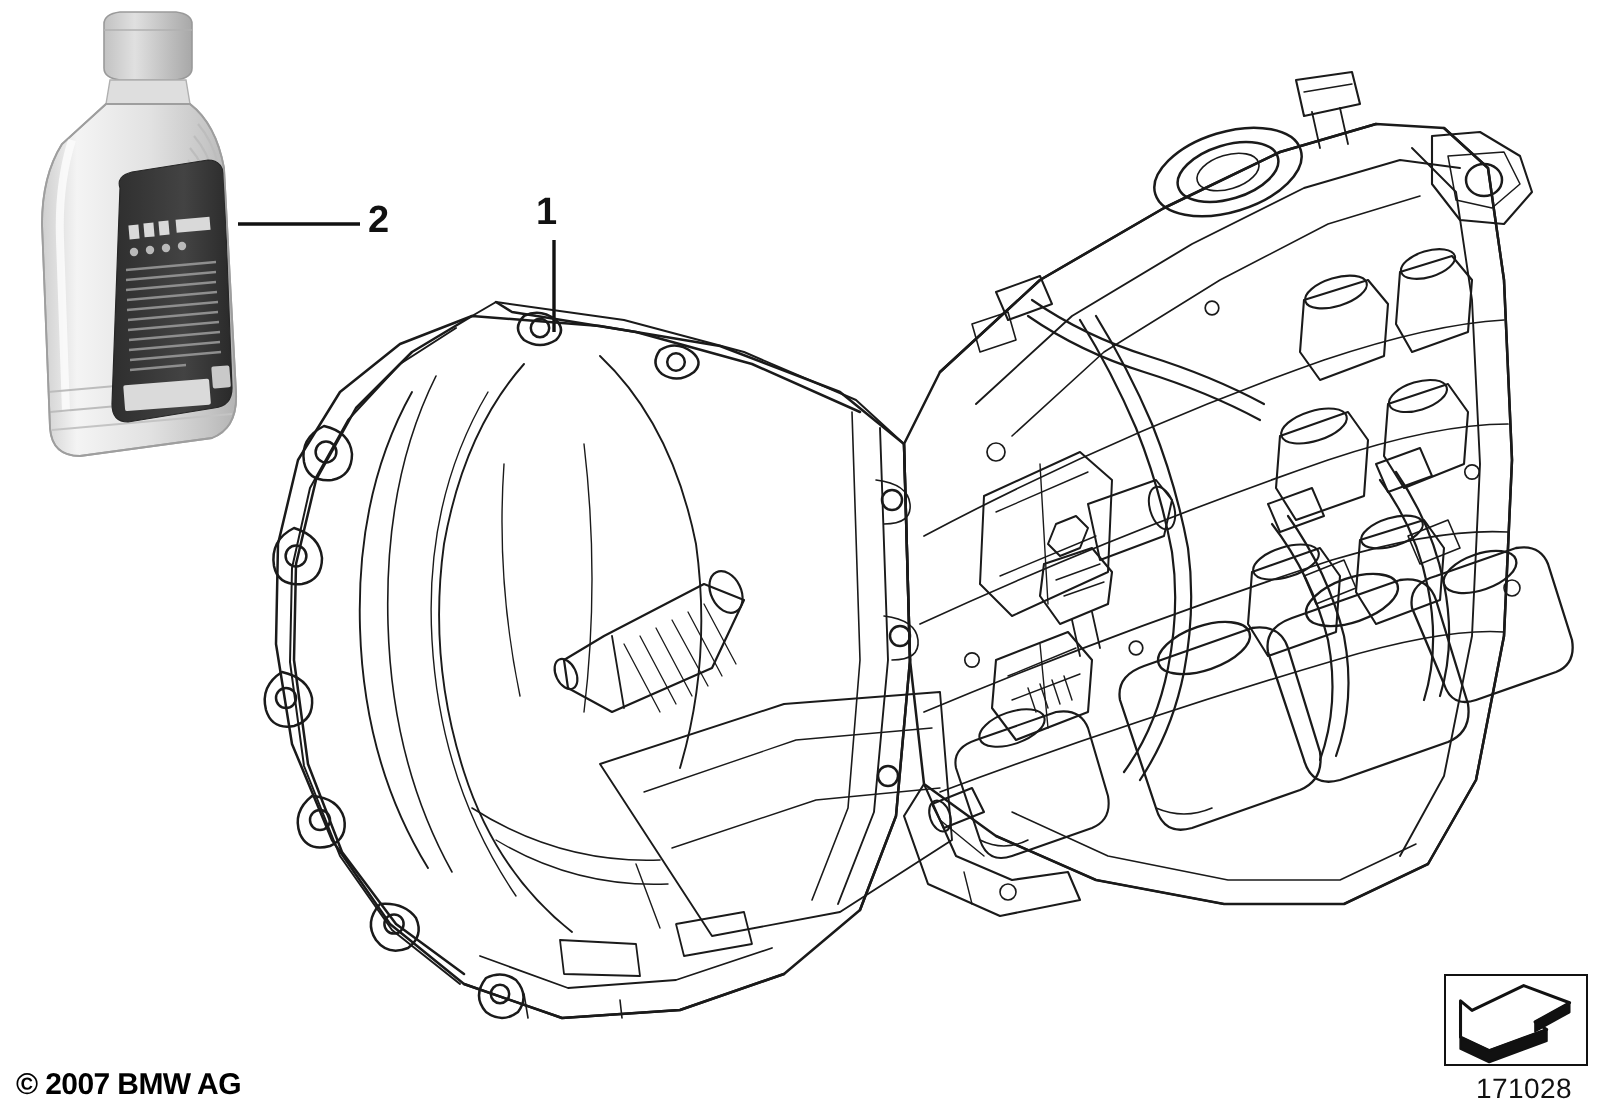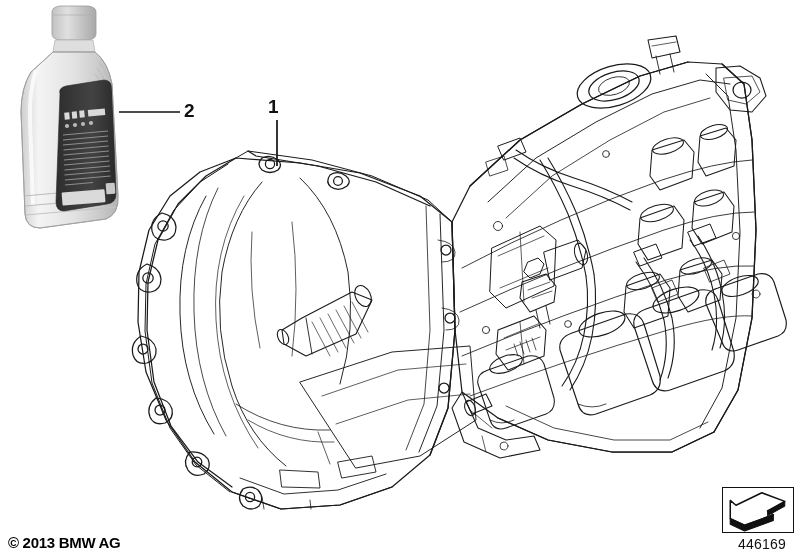--- a/index.html
+++ b/index.html
@@ -362,25 +362,25 @@
 
       <path d="M498,418 L548,440 L612,452 L672,452 L714,432" stroke-width="1.1"></path>
       <path d="M506,406 L554,428 L614,440 L670,440 L708,422" stroke-width="0.8"></path>
     </g>
   </svg>
 
   <div class="callout" id="callout-1">1</div>
 
   <div class="callout" id="callout-2">2</div>
 
-  <div id="copyright">© 2013 BMW AG</div>
+  <div id="copyright">© 2007 BMW AG</div>
 
   <div id="orientation-icon">
     <svg viewBox="0 0 72 46" xmlns="http://www.w3.org/2000/svg">
       <path d="M7,22 L7,13 L13,18 L40,5 L64,14 L46,24 L52,28 L22,39 L7,32 Z" fill="#ffffff" stroke="#111" stroke-width="1.6" stroke-linejoin="round"></path>
       <path d="M7,32 L22,39 L52,28 L52,34 L22,45 L7,38 Z" fill="#111" stroke="#111" stroke-width="1.2" stroke-linejoin="round"></path>
       <path d="M46,24 L64,14 L64,19 L46,29 Z" fill="#111" stroke="#111" stroke-width="1" stroke-linejoin="round"></path>
     </svg>
   </div>
 
-  <div id="partnumber">446169</div>
+  <div id="partnumber">171028</div>
 
 </div>
 
 </body></html>

